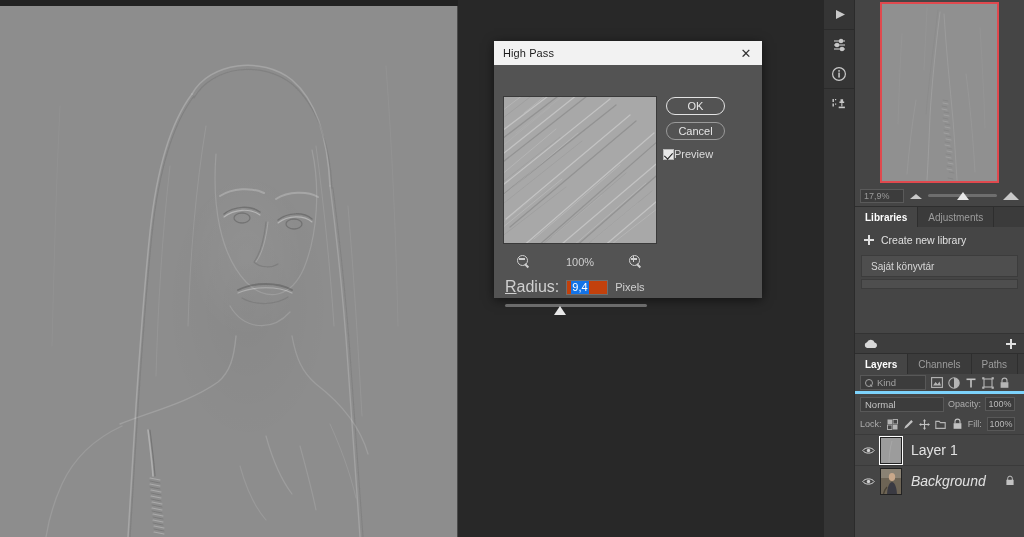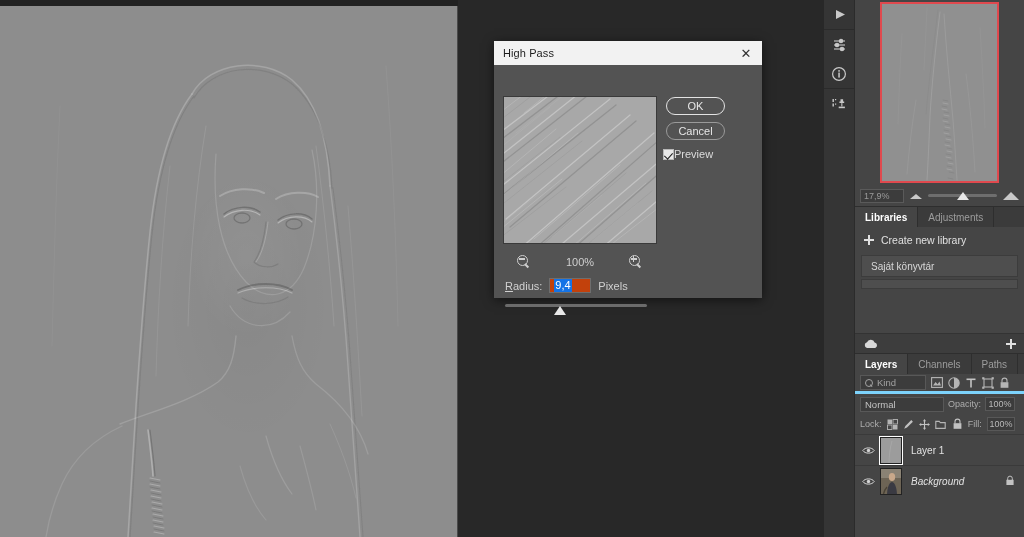--- a/index.html
+++ b/index.html
@@ -94,21 +94,21 @@
   .mag .sign {
     position: absolute; left: 1.6px; top: 3.2px;
     width: 6px; height: 1.4px; background: #cfcfcf;
   }
   .mag .sign.v { left: 3.9px; top: 1px; width: 1.4px; height: 6px; }
 
   .radius-row {
     position: absolute; left: 11px; top: 213px;
     display: flex; align-items: center; gap: 7px;
   }
-  .radius-label { font-size: 11px; color: #d0d0d0; }
+  .radius-label { font-size: 16px; color: #d0d0d0; }
   .radius-label u { text-underline-offset: 1px; }
   .radius-input {
     width: 42px; height: 15px;
     background: #c2410c;
     border: 1px solid #6e6e6e;
     display: flex; align-items: flex-end;
     padding-left: 4px;
     cursor: text;
   }
   .radius-value {
@@ -317,21 +317,21 @@
     padding-left: 6px;
     cursor: pointer;
   }
   .eye { width: 15px; display: flex; align-items: center; justify-content: center; cursor: pointer; }
   .layer-thumb {
     width: 22px; height: 27px; margin-left: 4px;
     border: 1px solid #222; background: #9a9a9a;
     overflow: hidden; position: relative;
   }
   .layer-thumb.selected-thumb { outline: 1.5px solid #ffffff; }
-  .layer-name { margin-left: 9px; font-size: 10px; color: #e2e2e2; }
+  .layer-name { margin-left: 9px; font-size: 14px; color: #e2e2e2; }
   .layer-name.italic { font-style: italic; }
   .layer-lock { margin-left: auto; margin-right: 9px; }
 </style>
 </head>
 <body>
 
 <div id="app">
 
   <div class="workspace">
     <div class="canvas-topbar"></div>

